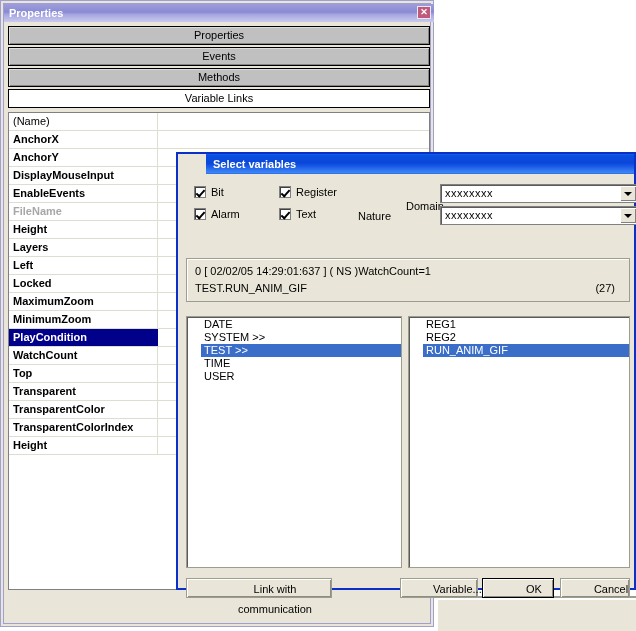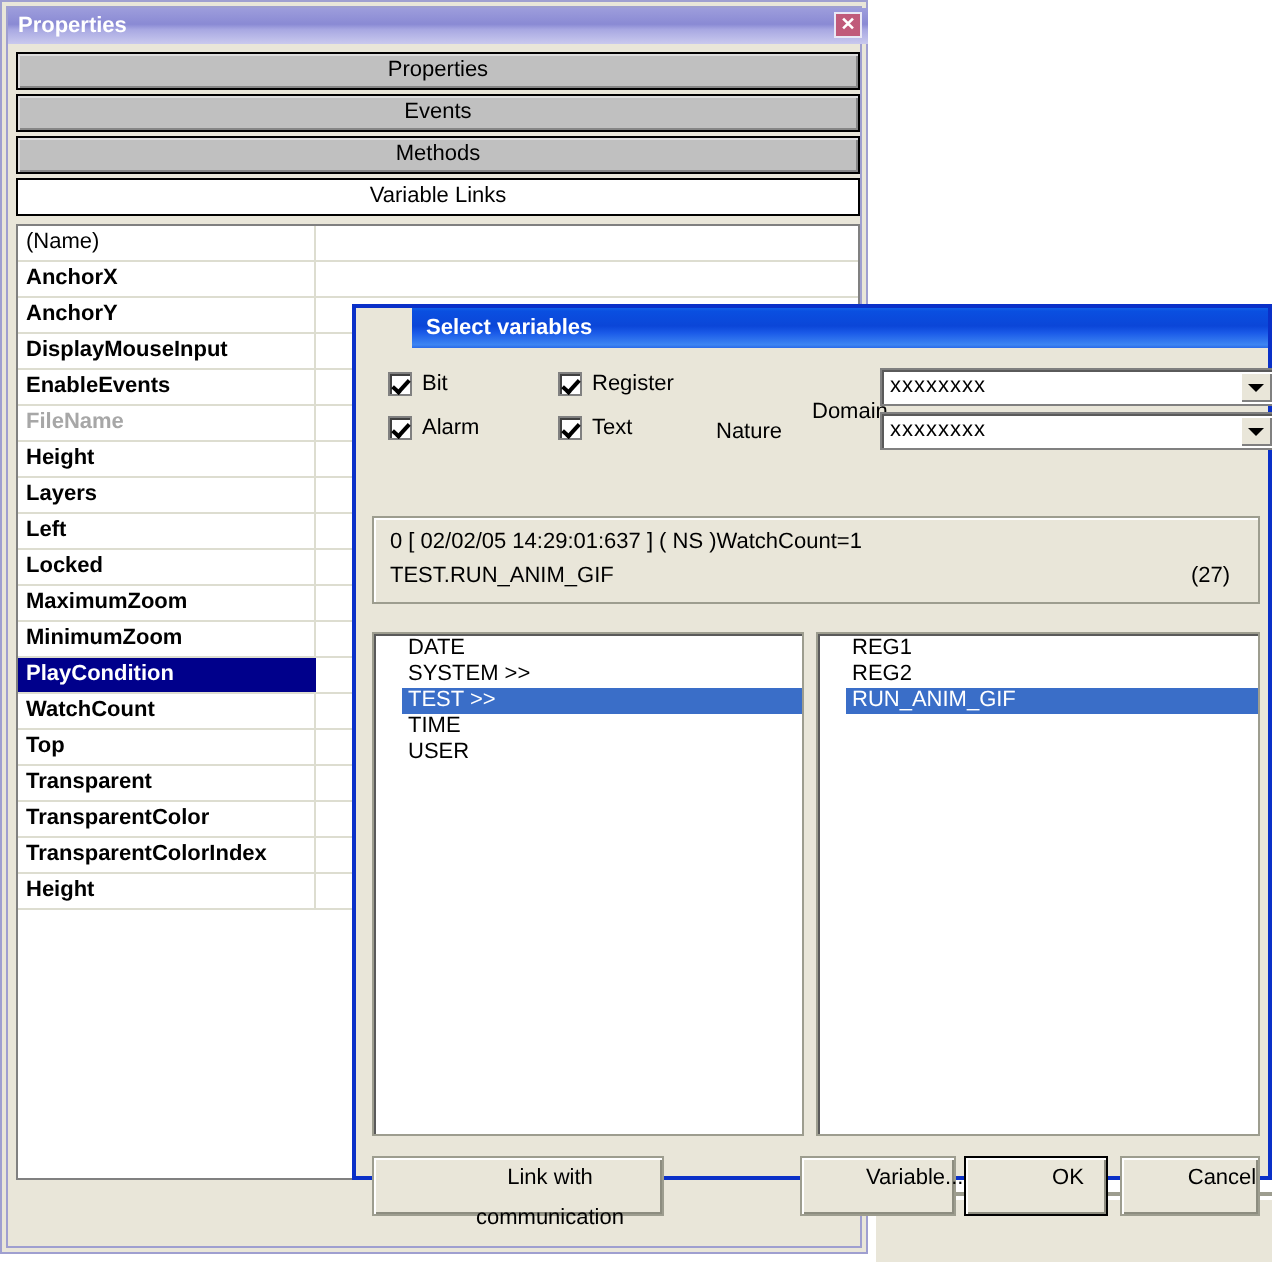--- a/index.html
+++ b/index.html
@@ -229,21 +229,21 @@
     font-size: 11px;
     white-space: nowrap;
     cursor: pointer;
     user-select: none;
   }
   .li.sel { background: #3a6ec8; color: #ffffff; }
 
   
   .btn {
     position: absolute;
-    height: 30px;
+    height: 20px;
     background: #e9e6d9;
     border: 1px solid #9d9d8f;
     box-shadow: inset 1px 1px 0 #ffffff, inset -1px -1px 0 #8d8d80;
     box-sizing: border-box;
     font-size: 11px;
     line-height: 20px;
     text-align: center;
     cursor: pointer;
     user-select: none;
     padding-left: 32px;

